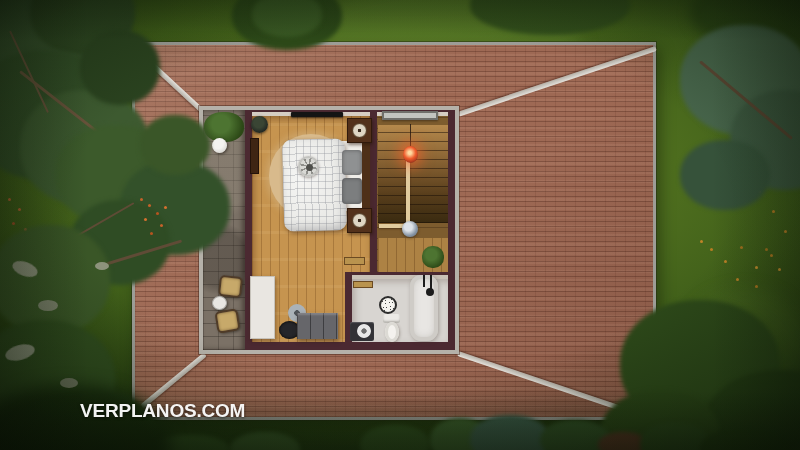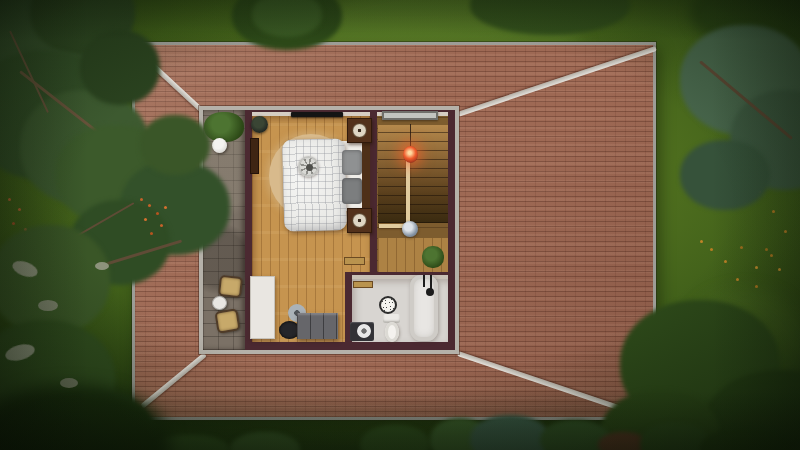--- a/index.html
+++ b/index.html
@@ -283,13 +283,14 @@
   <div class="clump" style="left:35px;top:390px;width:120px;height:90px;background:#27411a;"></div>
   <div class="clump" style="left:-30px;top:385px;width:200px;height:120px;background:#16280c;filter:blur(8px);"></div>
   <div class="rock" style="left:12px;top:262px;width:26px;height:14px;transform:rotate(20deg);"></div>
   <div class="rock" style="left:38px;top:300px;width:20px;height:11px;background:#7f856f;"></div>
   <div class="rock" style="left:5px;top:345px;width:30px;height:15px;transform:rotate(-15deg);background:#949a84;"></div>
   <div class="rock" style="left:60px;top:378px;width:18px;height:10px;background:#6f7560;"></div>
   <div class="rock" style="left:95px;top:262px;width:14px;height:8px;"></div>
 
   <div class="vignette"></div>
 
+  <div class="watermark">VERPLANOS.COM</div>
 </div>
 
 </body></html>

